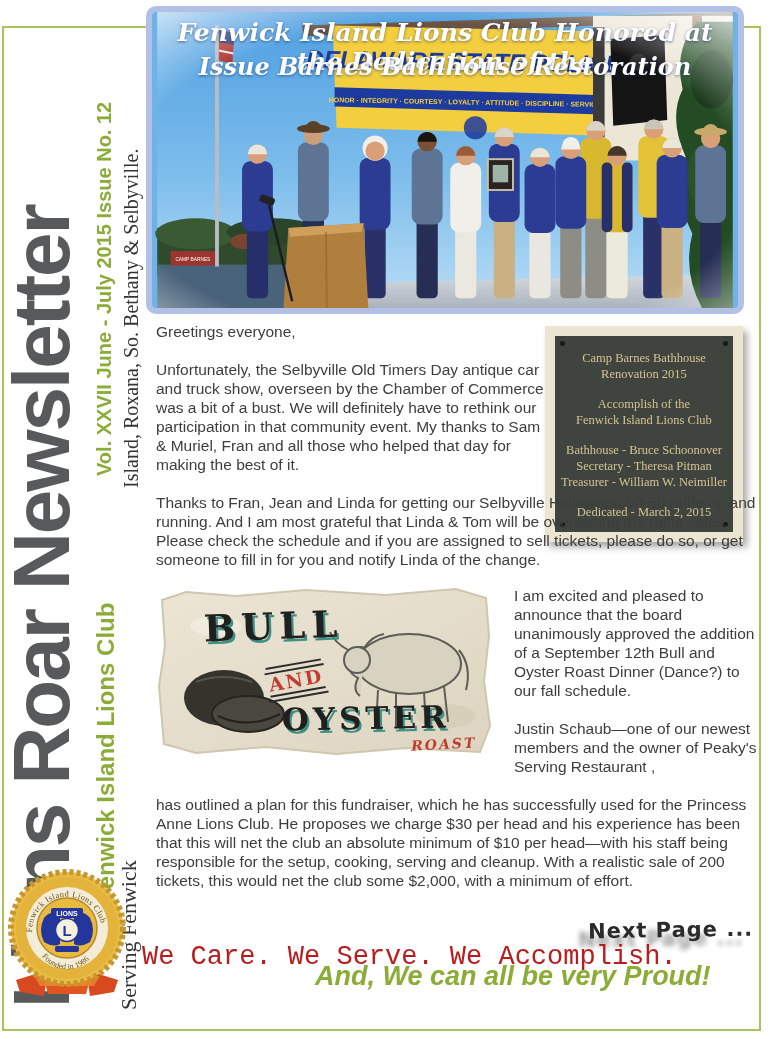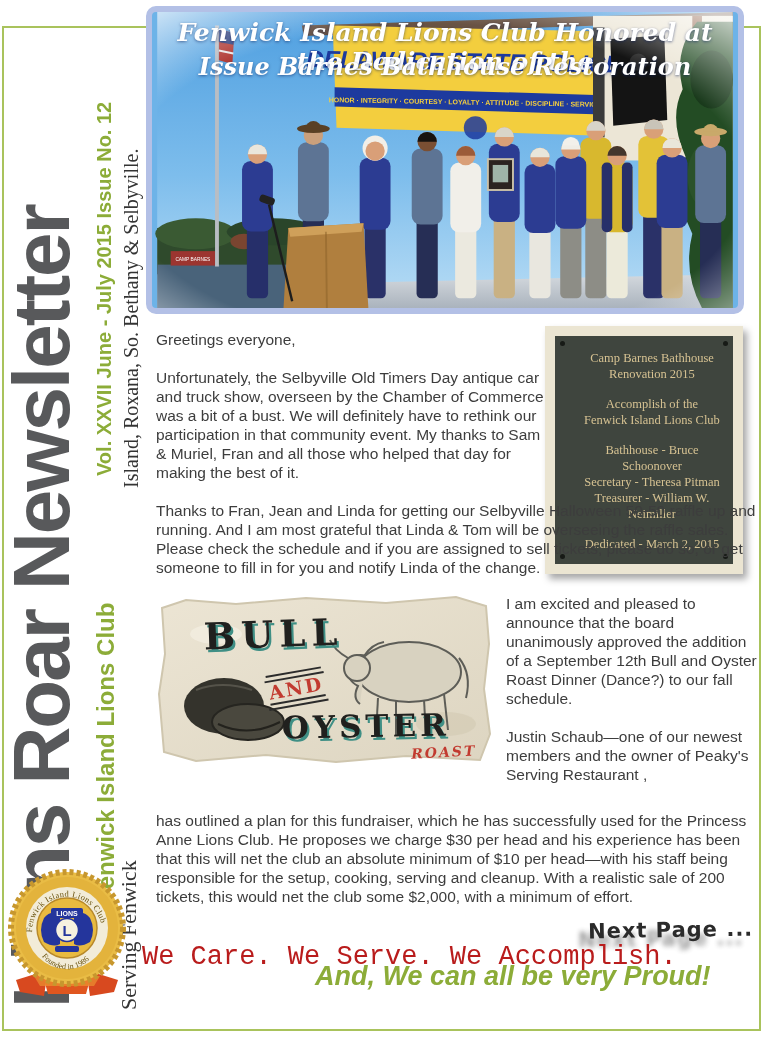--- a/index.html
+++ b/index.html
@@ -19,32 +19,32 @@
   .photo{position:absolute;left:146px;top:6px;width:586px;height:296px;border:6px solid #b3c0e6;border-radius:10px;overflow:hidden;background:#6db3e8;}
   .photo svg{display:block;}
   .photo-title{position:absolute;left:0;right:0;text-align:center;color:#ffffff;
                font-family:"DejaVu Serif",serif;font-style:italic;font-weight:bold;
                text-shadow:0 1px 3px rgba(10,30,90,.55);}
   .photo-title.l1{top:6px;font-size:25px;}
   .photo-title.l2{top:40px;font-size:24px;}
 
   
   .main-col{position:absolute;left:156px;top:322px;width:602px;color:#3d3d3d;font-size:15.5px;line-height:19px;}
-  .main-col p{margin:8px 0 19px 0;}
+  .main-col p{margin:0 0 19px 0;}
   .w-narrow{width:392px;}
   .bull-row{display:flex;gap:14px;margin-top:-2px;}
   .bull-art{width:336px;height:172px;flex:0 0 auto;}
   .bull-textcol{width:256px;}
-  .bull-textcol p{margin:0 0 19px 0;}
+  .bull-textcol p{margin:0 0 19px 8px;}
   .p-last{margin-top:0;}
 
   
   .plaque{position:absolute;left:545px;top:326px;width:178px;background:#ebe5d2;padding:10px;
           box-shadow:4px 5px 7px rgba(0,0,0,.35);}
-  .plaque-inner{position:relative;background:#3f453e;padding:14px 4px 12px 20px;text-align:center;
+  .plaque-inner{position:relative;background:#3f453e;padding:14px 4px 12px 4px;text-align:center;
                 color:#d6c292;font-family:"Liberation Serif",serif;font-size:12.5px;line-height:16px;}
   .plaque-inner .gap{height:14px;}
   .screw{position:absolute;width:5px;height:5px;border-radius:50%;background:#171a16;}
   .screw.tl{left:5px;top:5px;} .screw.tr{right:5px;top:5px;}
   .screw.bl{left:5px;bottom:5px;} .screw.br{right:5px;bottom:5px;}
 
   
   .next-page{position:absolute;left:588px;top:918px;font-size:21px;color:#2b2b2b;
              font-family:"DejaVu Sans",sans-serif;font-weight:bold;letter-spacing:1px;transform:rotate(-1deg);}
   .next-page .echo{position:absolute;left:-10px;top:9px;filter:blur(2.5px);opacity:.45;white-space:nowrap;}

